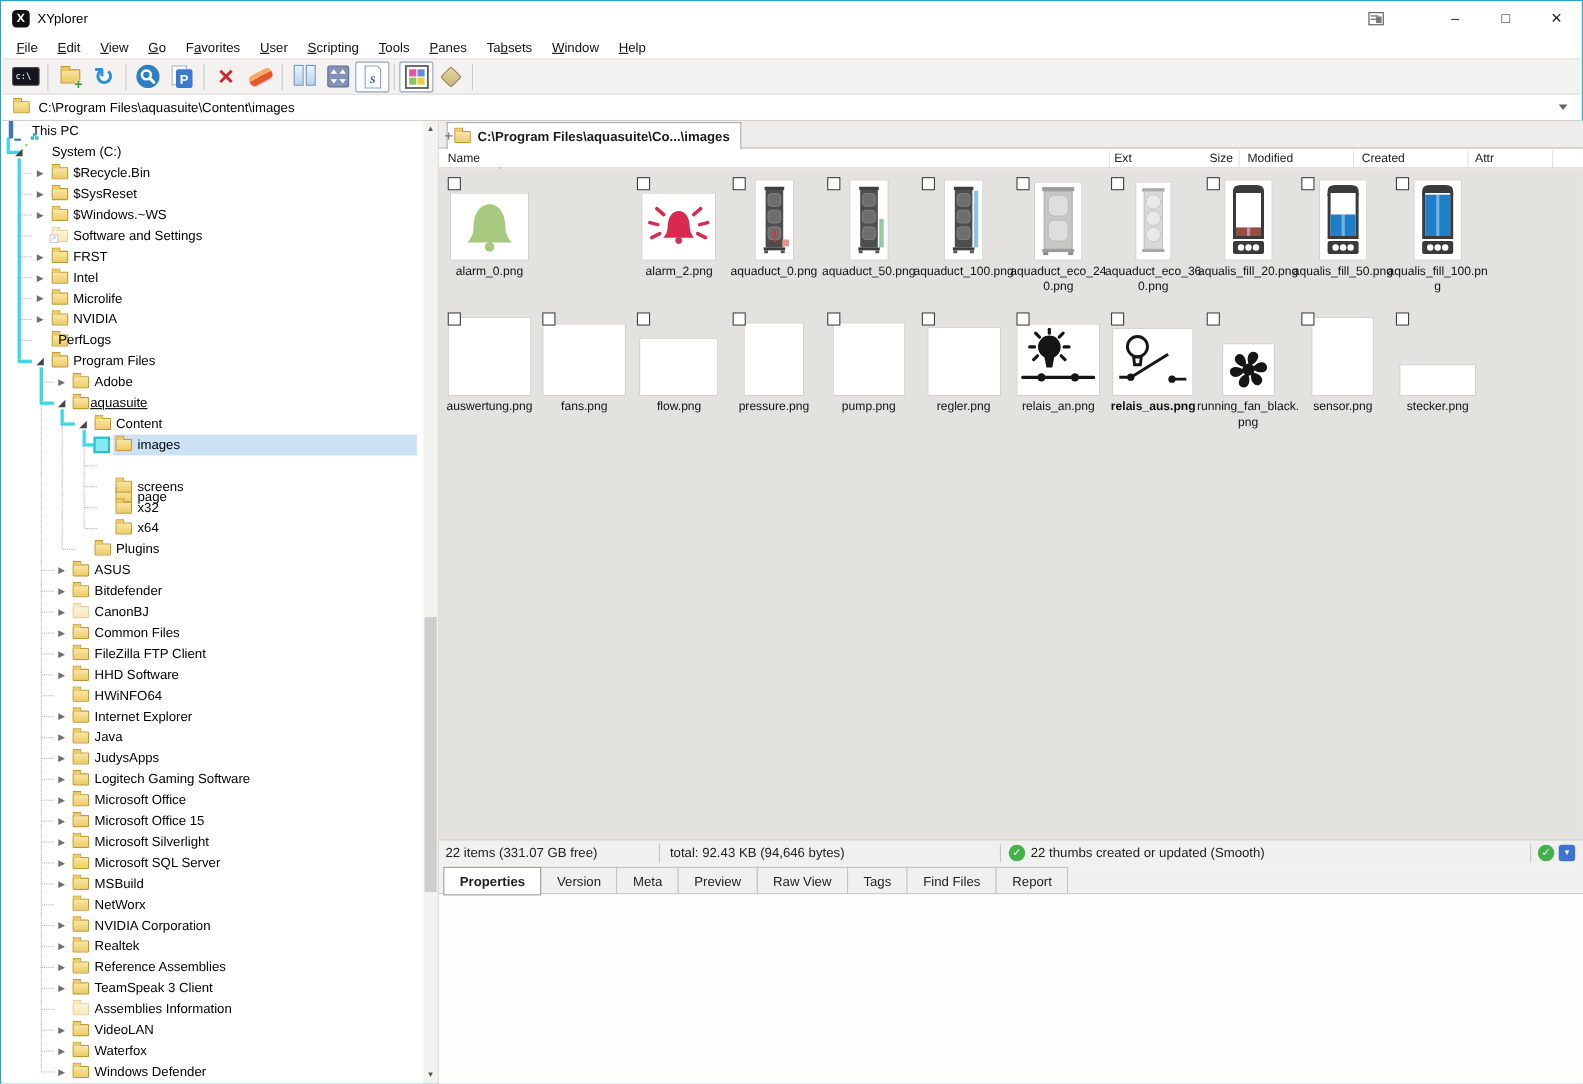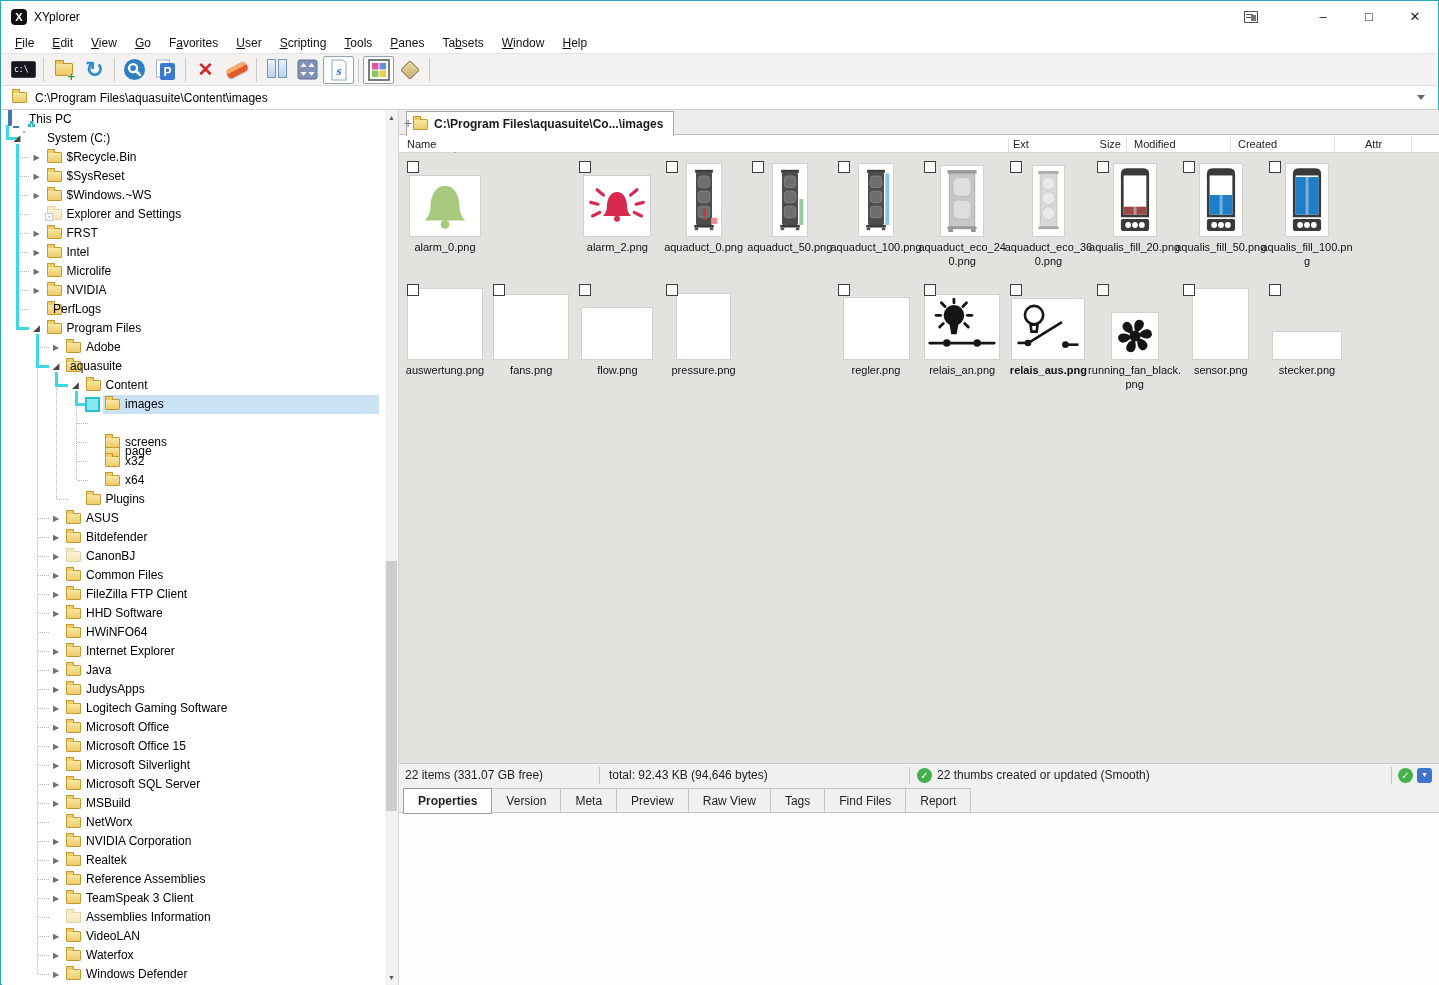--- a/index.html
+++ b/index.html
@@ -308,21 +308,21 @@
         <span class="ticon" style="left: 44.5px;"><span class="fico" style="margin-top:4px"></span></span>
         <span class="tlabel" style="left: 64.5px;">$SysReset</span>
       </div>
       <div class="trow" style="top: 76px;">
         <span class="tarrow" style="left: 28.5px;">▶</span>
         <span class="ticon" style="left: 44.5px;"><span class="fico" style="margin-top:4px"></span></span>
         <span class="tlabel" style="left: 64.5px;">$Windows.~WS</span>
       </div>
       <div class="trow" style="top: 95px;">
         <span class="ticon" style="left: 44.5px;"><span class="fico fade" style="margin-top:4px"><span class="jover">↗</span></span></span>
-        <span class="tlabel" style="left: 64.5px;">Explorer and Settings</span>
+        <span class="tlabel" style="left: 64.5px;">Software and Settings</span>
       </div>
       <div class="trow" style="top: 114px;">
         <span class="tarrow" style="left: 28.5px;">▶</span>
         <span class="ticon" style="left: 44.5px;"><span class="fico" style="margin-top:4px"></span></span>
         <span class="tlabel" style="left: 64.5px;">FRST</span>
       </div>
       <div class="trow" style="top: 133px;">
         <span class="tarrow" style="left: 28.5px;">▶</span>
         <span class="ticon" style="left: 44.5px;"><span class="fico" style="margin-top:4px"></span></span>
         <span class="tlabel" style="left: 64.5px;">Intel</span>
@@ -347,21 +347,21 @@
         <span class="tlabel" style="left: 64.5px;">Program Files</span>
       </div>
       <div class="trow" style="top: 228px;">
         <span class="tarrow" style="left: 48px;">▶</span>
         <span class="ticon" style="left: 64px;"><span class="fico" style="margin-top:4px"></span></span>
         <span class="tlabel" style="left: 84px;">Adobe</span>
       </div>
       <div class="trow" style="top: 247px;">
         <span class="tarrow exp" style="left: 48px;">◢</span>
         <span class="ticon" style="left: 64px;"><span class="fico" style="margin-top:4px"></span></span>
-        <span class="tlabel" style="left: 68px;">aquasuite</span>
+        <span class="tlabel" style="left: 80px; text-decoration: underline;">aquasuite</span>
       </div>
       <div class="trow" style="top: 266px;">
         <span class="tarrow exp" style="left: 67.5px;">◢</span>
         <span class="ticon" style="left: 83.5px;"><span class="fico" style="margin-top:4px"></span></span>
         <span class="tlabel" style="left: 103.5px;">Content</span>
       </div>
       <div class="trow" style="top: 285px;">
         <div class="trow-bg" style="left: 101px; right: 6px; top: 0px; background: rgb(203, 226, 245);"></div>
         <div class="curbox" style="left: 83px; top: 2px;"></div>
         <span class="ticon" style="left: 103px;"><span class="fico" style="margin-top:4px"></span></span>
@@ -531,21 +531,21 @@
       <span class="sort-glyph"><span class="bar"></span><span class="tri"></span></span>
     <span class="ch-sep" style="left: 609px;"></span>
         <span class="ch-sep" style="left: 727px;"></span>
         <span class="ch-sep" style="left: 831px;"></span>
         <span class="ch-sep" style="left: 935px;"></span>
         <span class="ch-sep" style="left: 1012px;"></span>
         <span class="ch-label" style="left: 614px;">Ext</span>
         <span class="ch-label" style="left: 640px; width: 82px; text-align: right; display: inline-block;">Size</span>
         <span class="ch-label" style="left: 735px;">Modified</span>
         <span class="ch-label" style="left: 839px;">Created</span>
-        <span class="ch-label" style="left: 966px; text-align: right;">Attr</span>
+        <span class="ch-label" style="left: 942px; text-align: right;">Attr</span>
       </div>
 
     <div class="files" id="files">
         <div class="cell" style="left: 4px; top: 5px;">
           <div class="cb"></div>
           <div class="thumbzone">
             <div class="thumb" style="width: 72px; height: 62px;">
               <svg width="62" height="54" viewBox="0 0 64 52">
                 <path d="M32 5 C23 5 17 14 17 27 C17 33.5 14 38 11 41 L53 41 C50 38 47 33.5 47 27 C47 14 41 5 32 5 Z" fill="#a6c97d"></path>
                 <circle cx="32" cy="45" r="4.5" fill="#a6c97d"></circle>
@@ -745,20 +745,27 @@
             <div class="thumb" style="width: 72px; height: 53px;"></div>
           </div>
           <div class="flabel">flow.png</div>
         </div>
         <div class="cell" style="left: 262.6px; top: 128px;">
           <div class="cb"></div>
           <div class="thumbzone">
             <div class="thumb" style="width: 55px; height: 67px;"></div>
           </div>
           <div class="flabel">pressure.png</div>
+        </div>
+        <div class="cell" style="left: 348.8px; top: 128px;">
+          <div class="cb"></div>
+          <div class="thumbzone">
+            <div class="thumb" style="width: 66px; height: 67px;"></div>
+          </div>
+          <div class="flabel">pump.png</div>
         </div>
         <div class="cell" style="left: 435px; top: 128px;">
           <div class="cb"></div>
           <div class="thumbzone">
             <div class="thumb" style="width: 67px; height: 63px;"></div>
           </div>
           <div class="flabel">regler.png</div>
         </div>
         <div class="cell" style="left: 521.2px; top: 128px;">
           <div class="cb"></div>

